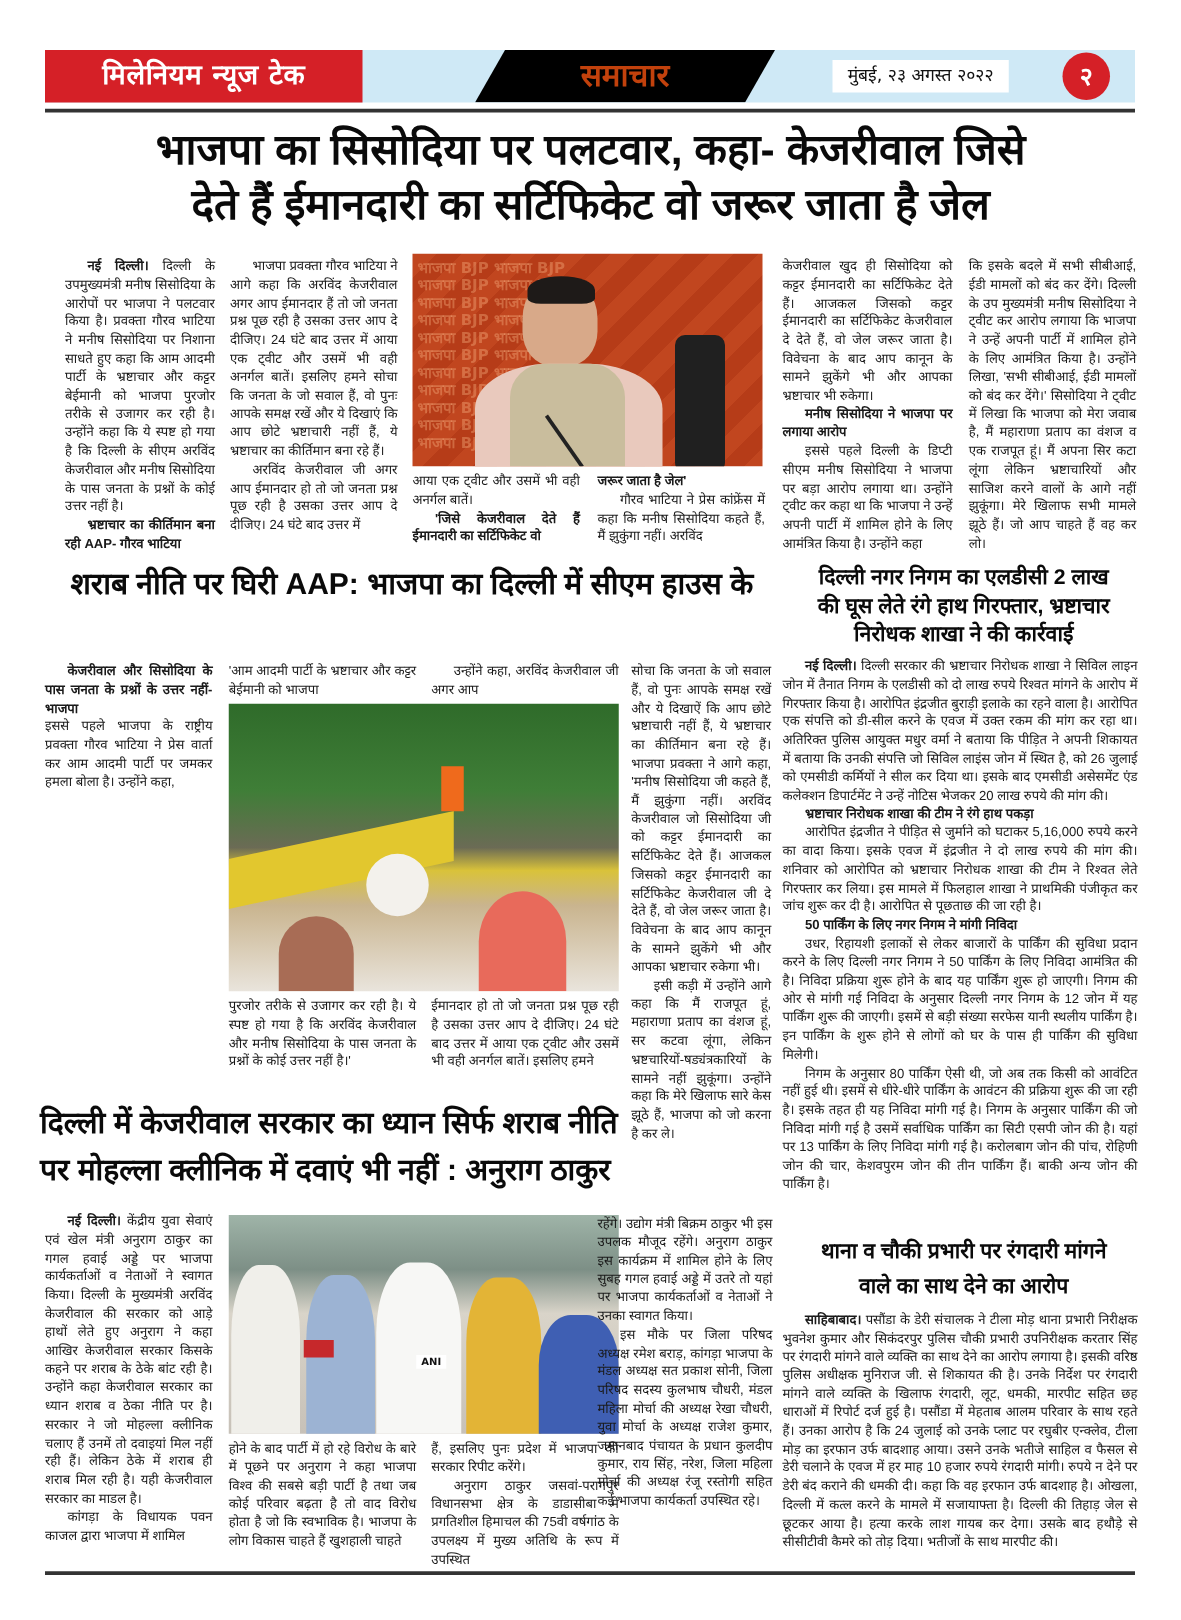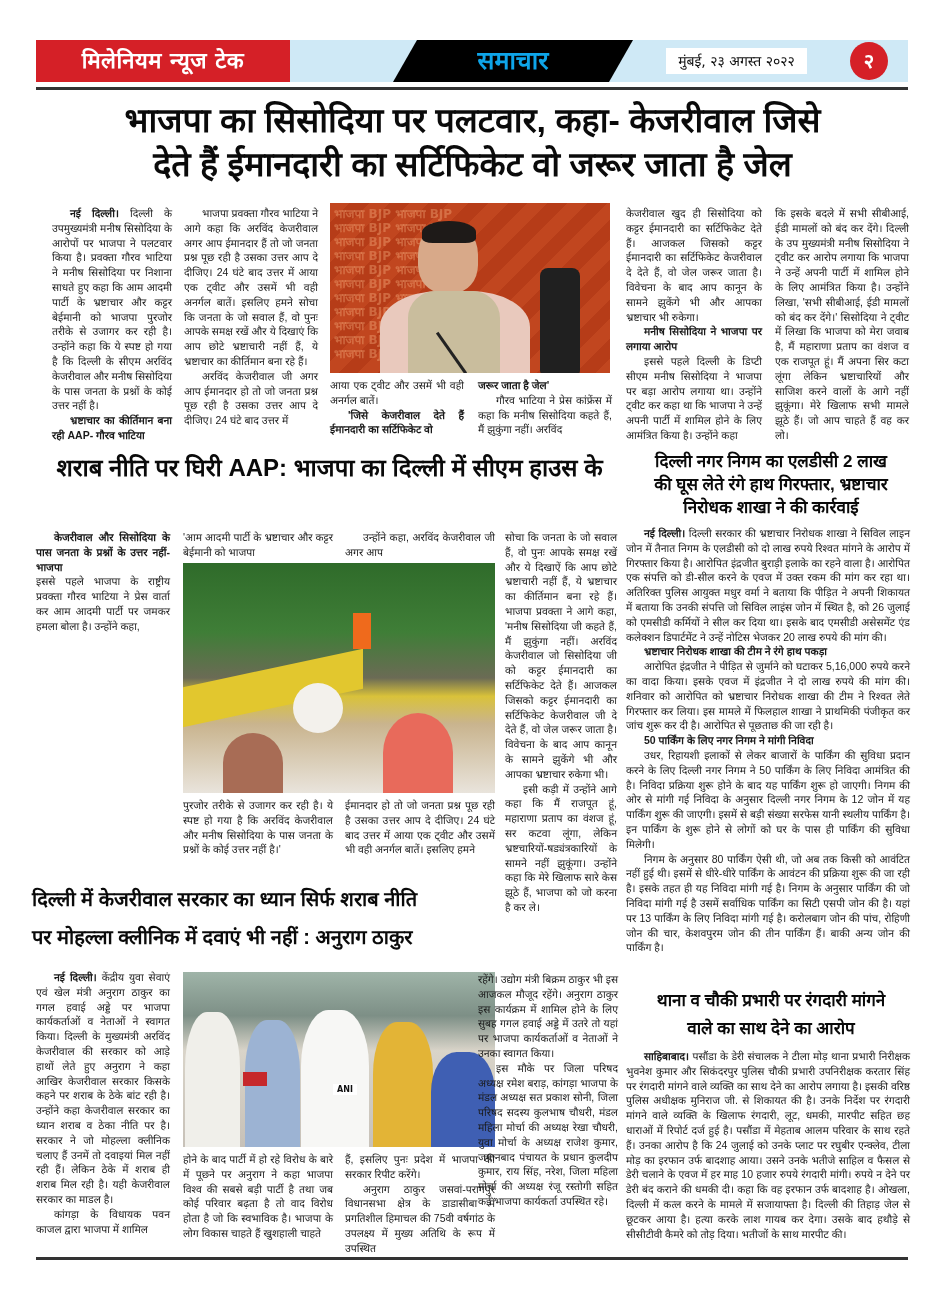--- a/index.html
+++ b/index.html
@@ -1,30 +1,30 @@
 <!DOCTYPE html>
 <html><head>
 <meta charset="utf-8">
 <style>
   * { box-sizing: border-box; margin: 0; padding: 0; }
   body { width: 945px; height: 1296px; background: #ffffff; font-family: "DejaVu Sans", sans-serif; color: #111; position: relative; overflow: hidden; }
 
   
   .masthead { position: absolute; left: 36px; top: 40px; width: 872px; height: 42px; background: #cfe9f6; }
   .brand { position: absolute; left: 0; top: 0; width: 254px; height: 42px; background: #d52027; color: #fff; font-weight: bold; font-size: 22px; line-height: 42px; text-align: center; letter-spacing: 0.5px; }
-  .section-tag { position: absolute; left: 357px; top: 0; width: 240px; height: 42px; background: #000; color: #0ea5e9; font-weight: bold; font-size: 25px; line-height: 42px; text-align: center; clip-path: polygon(10% 0, 100% 0, 90% 100%, 0 100%); }
+  .section-tag { position: absolute; left: 344px; top: 0; width: 240px; height: 42px; background: #000; color: #c2410c; font-weight: bold; font-size: 25px; line-height: 42px; text-align: center; clip-path: polygon(10% 0, 100% 0, 90% 100%, 0 100%); }
   .date-box { position: absolute; left: 630px; top: 8px; width: 141px; height: 26px; background: #fff; font-size: 14px; line-height: 26px; text-align: center; color: #111; }
   .page-num { position: absolute; left: 814px; top: 2px; width: 38px; height: 38px; border-radius: 50%; background: #d52027; color: #fff; font-size: 20px; font-weight: bold; text-align: center; line-height: 38px; }
   .rule-top { position: absolute; left: 36px; top: 87px; width: 872px; height: 3px; background: #333; }
 
   .headline { position: absolute; text-align: center; font-weight: bold; color: #0a0a0a; font-family: "Liberation Sans", sans-serif; }
   .h1 { left: 20px; top: 98px; width: 905px; font-size: 34px; line-height: 44px; }
   .h2 { left: 20px; top: 448px; width: 605px; font-size: 24px; line-height: 40px; text-align: center; padding-left: 14px; }
   .h3 { left: 630px; top: 450px; width: 282px; font-size: 17px; line-height: 23px; }
-  .h4 { left: 20px; top: 880px; width: 605px; font-size: 20px; line-height: 38px; text-align: left; padding-left: 12px; }
+  .h4 { left: 20px; top: 880px; width: 605px; font-size: 24px; line-height: 38px; text-align: left; padding-left: 12px; }
   .h5 { left: 630px; top: 987px; width: 282px; font-size: 17px; line-height: 28px; }
 
   .col { position: absolute; font-size: 10.5px; line-height: 14.8px; text-align: justify; color: #1a1a1a; font-family: "Liberation Sans", sans-serif; }
   .col p { text-indent: 18px; }
   .col .sub { font-weight: bold; text-indent: 18px; }
   .col b { font-weight: bold; }
 
   .photo { position: absolute; overflow: hidden; }
   .photo-bjp { left: 330px; top: 203px; width: 280px; height: 170px; background:
       repeating-linear-gradient(135deg, #c1461f 0 14px, #b63c18 14px 28px); }
@@ -171,21 +171,21 @@
 
 <div class="col" style="left:183px; top:1152px; width:150px;">
   <div>होने के बाद पार्टी में हो रहे विरोध के बारे में पूछने पर अनुराग ने कहा भाजपा विश्व की सबसे बड़ी पार्टी है तथा जब कोई परिवार बढ़ता है तो वाद विरोध होता है जो कि स्वभाविक है। भाजपा के लोग विकास चाहते हैं खुशहाली चाहते</div>
 </div>
 <div class="col" style="left:345px; top:1152px; width:150px;">
   <div>हैं, इसलिए पुनः प्रदेश में भाजपा की सरकार रिपीट करेंगे।</div>
   <p>अनुराग ठाकुर जसवां-परागपुर विधानसभा क्षेत्र के डाडासीबा में प्रगतिशील हिमाचल की 75वी वर्षगांठ के उपलक्ष्य में मुख्य अतिथि के रूप में उपस्थित</p>
 </div>
 
 <div class="col" style="left:478px; top:972px; width:140px;">
-  <div>रहेंगे। उद्योग मंत्री बिक्रम ठाकुर भी इस आजकल मौजूद रहेंगे। अनुराग ठाकुर इस कार्यक्रम में शामिल होने के लिए सुबह गगल हवाई अड्डे में उतरे तो यहां पर भाजपा कार्यकर्ताओं व नेताओं ने उनका स्वागत किया।</div>
+  <div>रहेंगे। उद्योग मंत्री बिक्रम ठाकुर भी इस उपलक मौजूद रहेंगे। अनुराग ठाकुर इस कार्यक्रम में शामिल होने के लिए सुबह गगल हवाई अड्डे में उतरे तो यहां पर भाजपा कार्यकर्ताओं व नेताओं ने उनका स्वागत किया।</div>
   <p>इस मौके पर जिला परिषद अध्यक्ष रमेश बराड़, कांगड़ा भाजपा के मंडल अध्यक्ष सत प्रकाश सोनी, जिला परिषद सदस्य कुलभाष चौधरी, मंडल महिला मोर्चा की अध्यक्ष रेखा चौधरी, युवा मोर्चा के अध्यक्ष राजेश कुमार, जमानबाद पंचायत के प्रधान कुलदीप कुमार, राय सिंह, नरेश, जिला महिला मोर्चा की अध्यक्ष रंजू रस्तोगी सहित कई भाजपा कार्यकर्ता उपस्थित रहे।</p>
 </div>
 
 <div class="headline h5">
   <div>थाना व चौकी प्रभारी पर रंगदारी मांगने</div>
   <div>वाले का साथ देने का आरोप</div>
 </div>
 <div class="col" style="left:626px; top:1049px; width:284px;">
   <p><b>साहिबाबाद।</b> <span>पसौंडा के डेरी संचालक ने टीला मोड़ थाना प्रभारी निरीक्षक भुवनेश कुमार और सिकंदरपुर पुलिस चौकी प्रभारी उपनिरीक्षक करतार सिंह पर रंगदारी मांगने वाले व्यक्ति का साथ देने का आरोप लगाया है। इसकी वरिष्ठ पुलिस अधीक्षक मुनिराज जी. से शिकायत की है। उनके निर्देश पर रंगदारी मांगने वाले व्यक्ति के खिलाफ रंगदारी, लूट, धमकी, मारपीट सहित छह धाराओं में रिपोर्ट दर्ज हुई है। पसौंडा में मेहताब आलम परिवार के साथ रहते हैं। उनका आरोप है कि 24 जुलाई को उनके प्लाट पर रघुबीर एन्क्लेव, टीला मोड़ का इरफान उर्फ बादशाह आया। उसने उनके भतीजे साहिल व फैसल से डेरी चलाने के एवज में हर माह 10 हजार रुपये रंगदारी मांगी। रुपये न देने पर डेरी बंद कराने की धमकी दी। कहा कि वह इरफान उर्फ बादशाह है। ओखला, दिल्ली में कत्ल करने के मामले में सजायाफ्ता है। दिल्ली की तिहाड़ जेल से छूटकर आया है। हत्या करके लाश गायब कर देगा। उसके बाद हथौड़े से सीसीटीवी कैमरे को तोड़ दिया। भतीजों के साथ मारपीट की।</span></p>
 </div>

